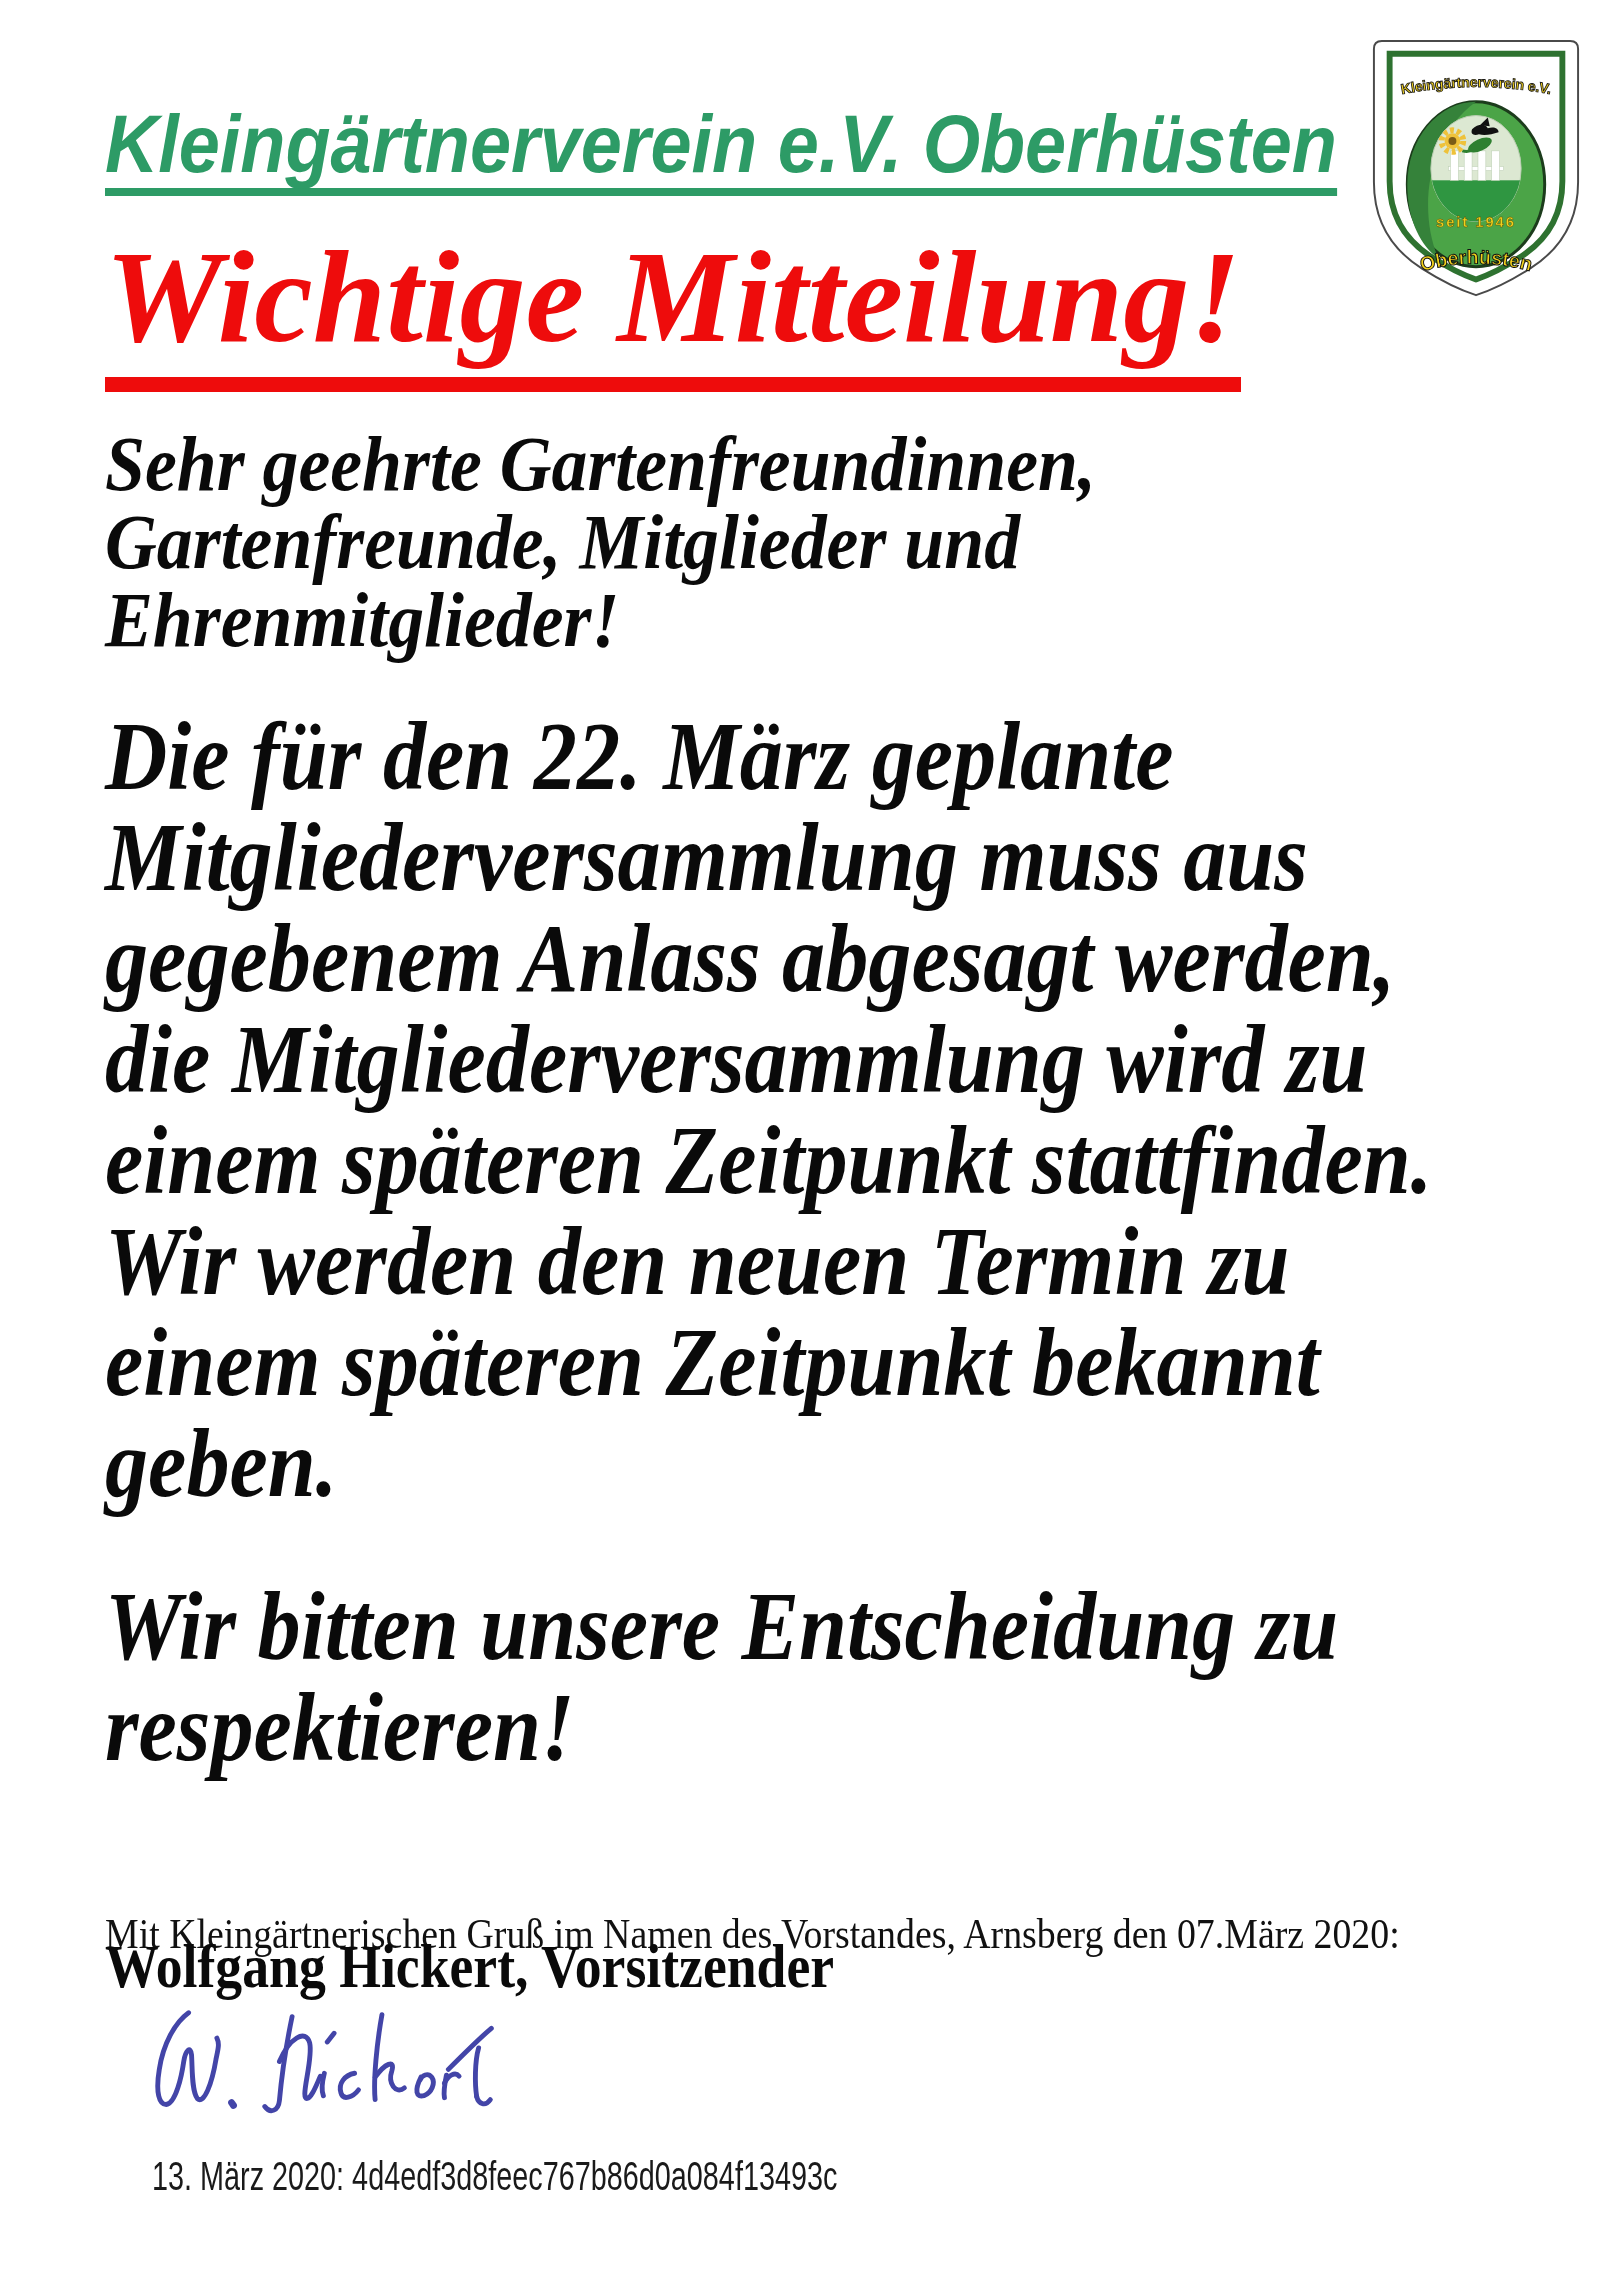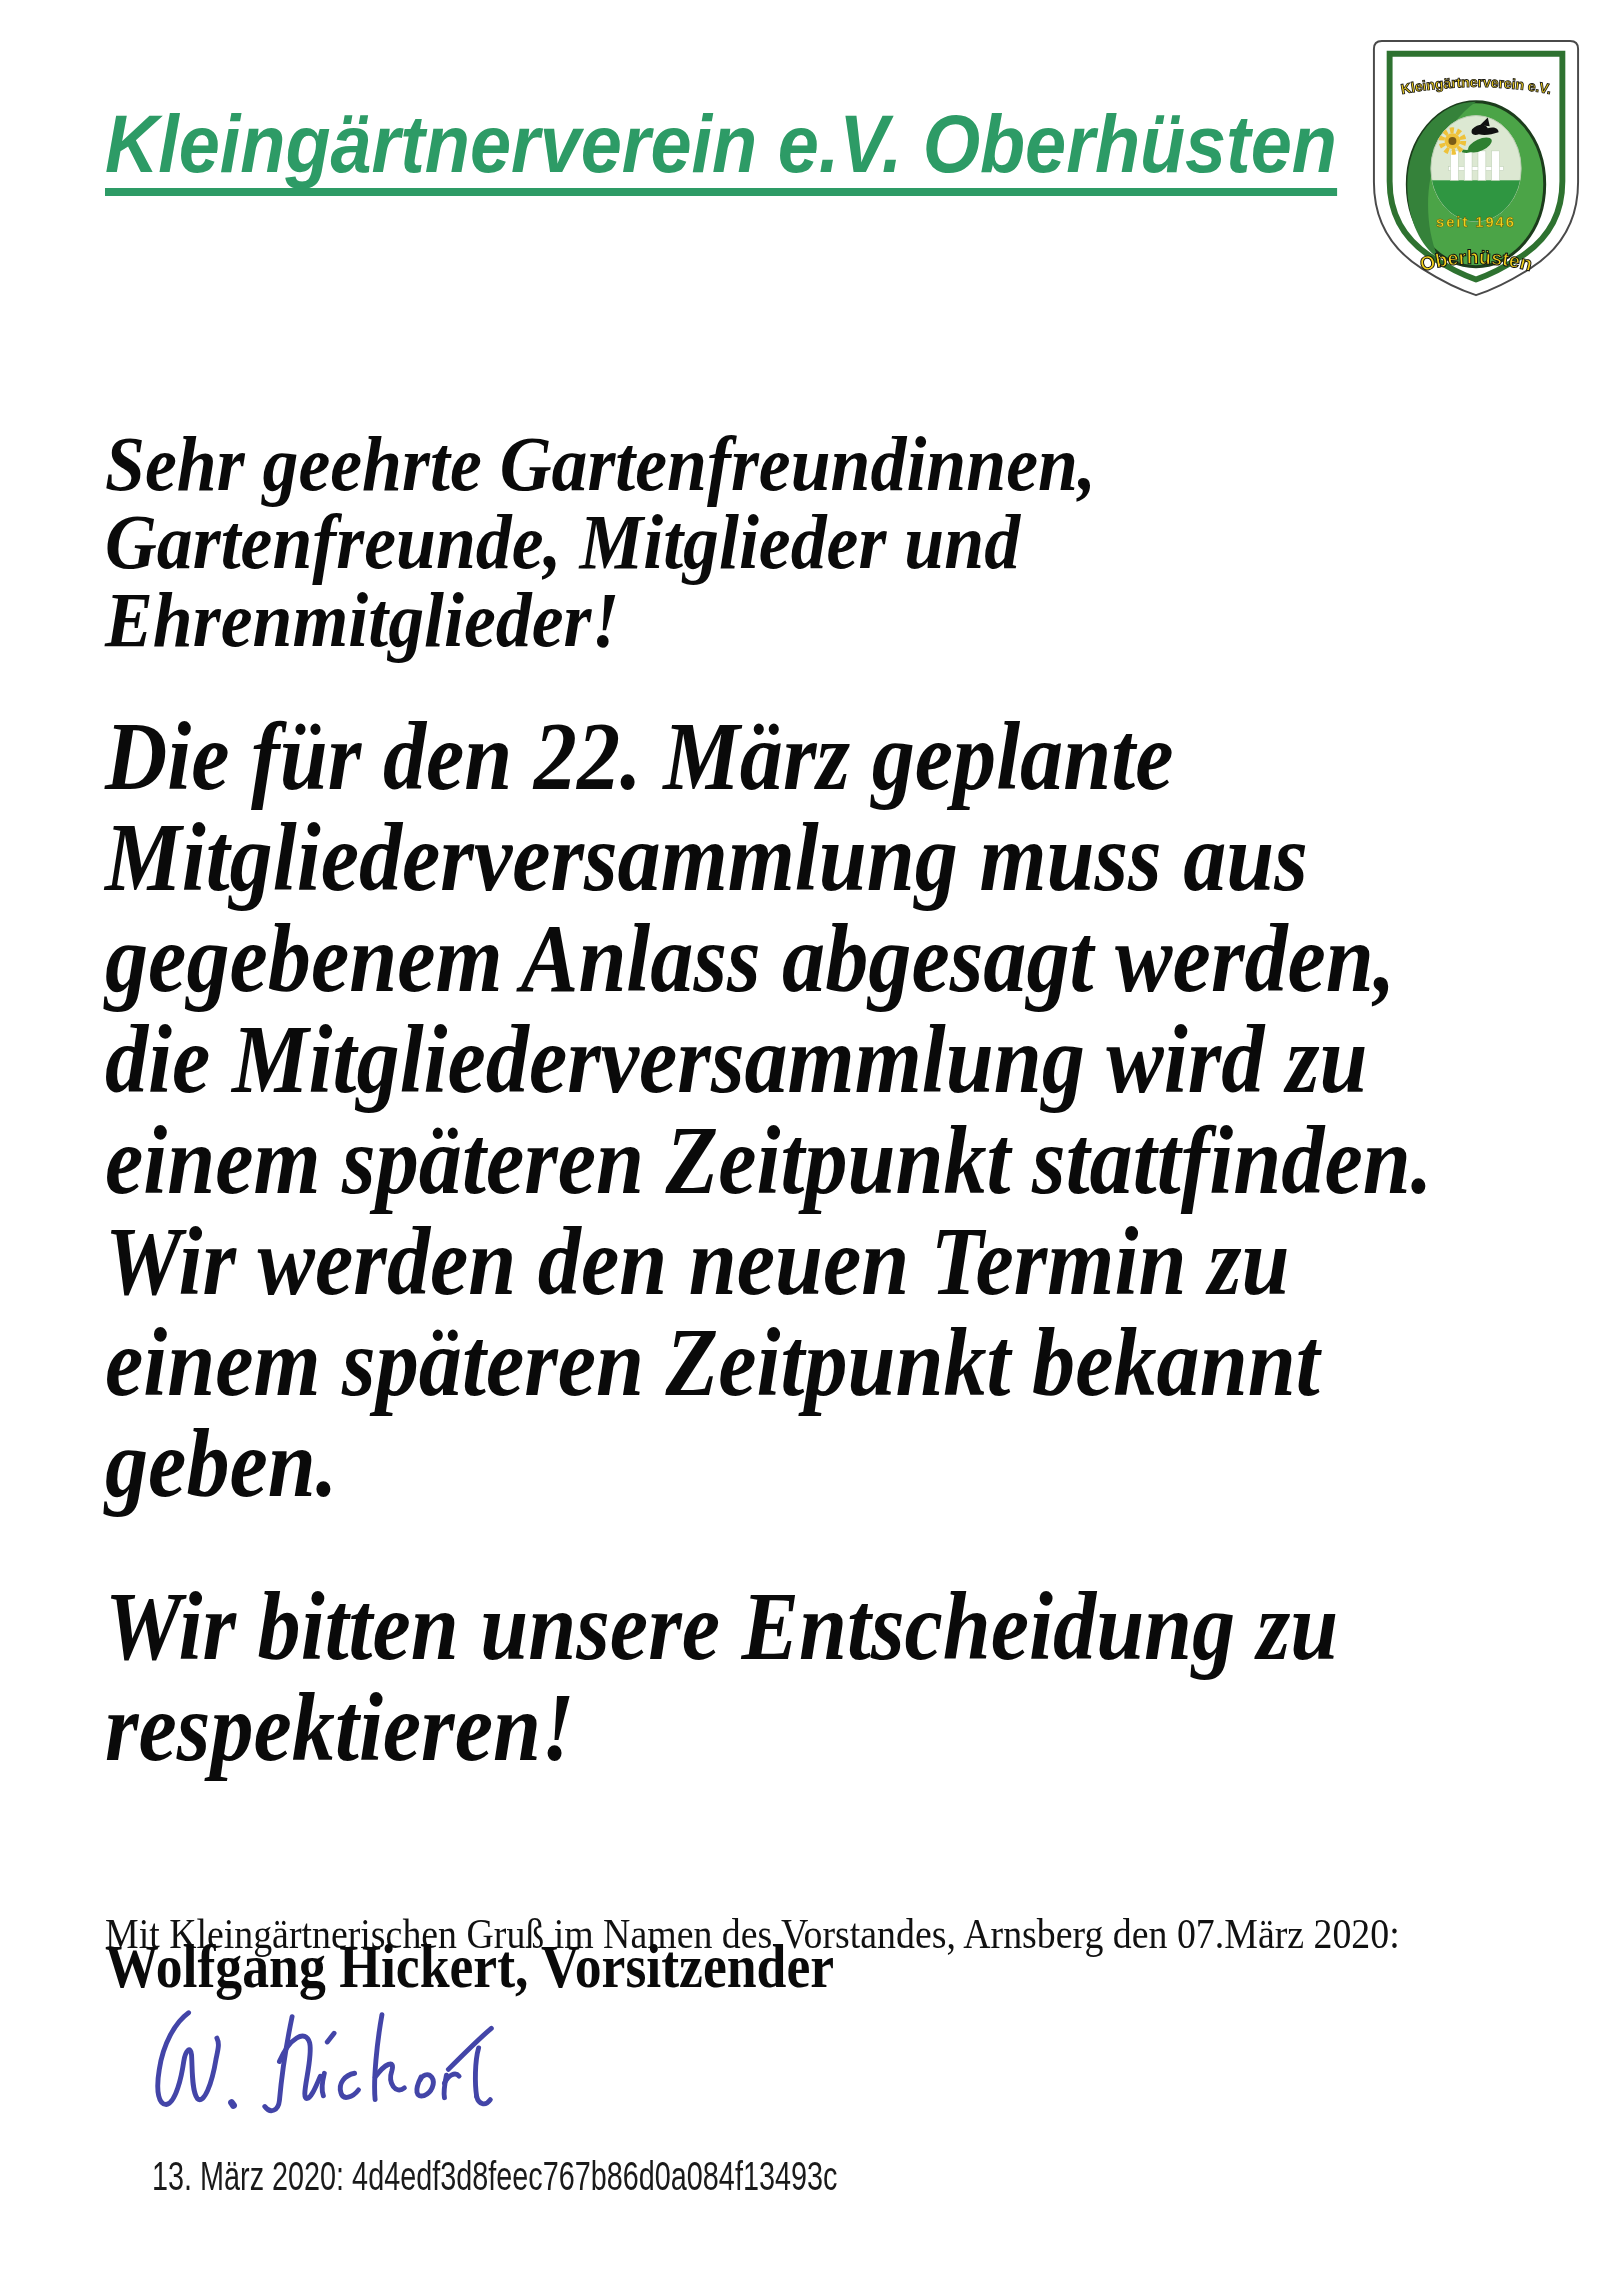--- a/index.html
+++ b/index.html
@@ -103,20 +103,21 @@
 
       <text x="110" y="194" text-anchor="middle" font-family="Liberation Sans, sans-serif" font-weight="bold" font-size="15" fill="#f2d11c" stroke="#5a4a00" stroke-width="0.4" letter-spacing="2">seit 1946</text>
 
       <path id="arcBot" d="M38,244 Q110,218 182,244" fill="none"></path>
       <text font-family="Liberation Sans, sans-serif" font-weight="bold" font-size="20" fill="#f2d11c" stroke="#111111" stroke-width="1">
         <textPath href="#arcBot" startOffset="50%" text-anchor="middle">Oberhüsten</textPath>
       </text>
     </svg>
   </div>
 
+  <div class="abs notice-title nowrap" style="color:#ee0c0c;">Wichtige Mitteilung!</div>
 
   <div class="abs body-par par1 cx92">
     <div class="nowrap">Sehr geehrte Gartenfreundinnen,</div>
     <div class="nowrap">Gartenfreunde, Mitglieder und</div>
     <div class="nowrap">Ehrenmitglieder!</div>
   </div>
 
   <div class="abs body-par par2 cx88">
     <div class="nowrap">Die für den 22. März geplante</div>
     <div class="nowrap">Mitgliederversammlung muss aus</div>

